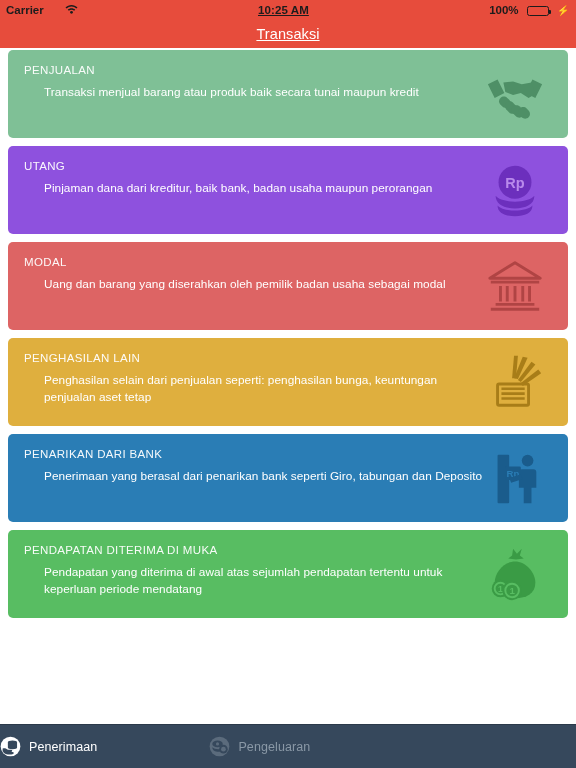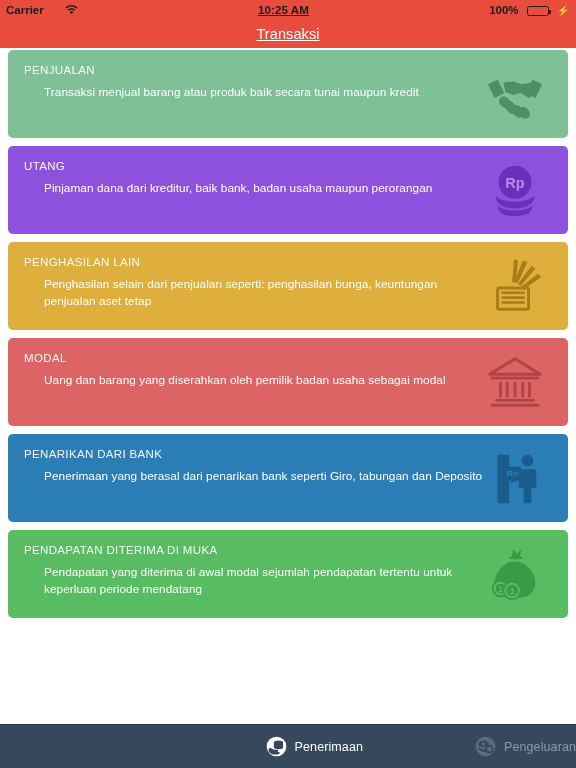--- a/index.html
+++ b/index.html
@@ -67,21 +67,21 @@
   .card-icon{
     position:absolute; right:22px; top:50%; transform:translateY(-50%);
     width:62px; height:62px; display:flex; align-items:center; justify-content:center;
     pointer-events:none;
   }
   .card-icon svg{ width:100%; height:100%; display:block; }
 
   
   .tabbar{
     height:44px; background:#36485C; border-top:1px solid #2b3a4a;
-    display:flex; align-items:center; justify-content:flex-end; gap:112px;
+    display:flex; align-items:center; justify-content:flex-start; gap:112px;
     flex:0 0 auto;
     margin-top:21px;
   }
   .tab{ display:flex; align-items:center; gap:8px; cursor:pointer; }
   .tab-ico{ width:21px; height:21px; border-radius:50%; display:block; }
   .tab-label{ font-size:12.5px; letter-spacing:.1px; }
   .tab.active .tab-label{ color:#ffffff; }
   .tab.inactive .tab-label{ color:#8a98a6; }
 </style>
 </head>
@@ -136,37 +136,20 @@
 
     <div class="card" style="background:#8E51DE">
       <div class="card-title">UTANG</div>
       <div class="card-desc">Pinjaman dana dari kreditur, baik bank, badan usaha maupun perorangan</div>
       <div class="card-icon">
         <svg viewBox="0 0 64 64">
           <circle cx="32" cy="24" r="17" fill="#6C2FBD"></circle>
           <text x="32" y="30" text-anchor="middle" font-family="Liberation Sans, sans-serif" font-size="15" font-weight="bold" fill="#B98AEC">Rp</text>
           <path d="M12 38 c6 8 34 8 40 0 c0 9-9 13-20 13 S12 47 12 38z" fill="#6C2FBD"></path>
           <path d="M14 48 c6 7 30 7 36 0 c0 8-8 11-18 11 S14 56 14 48z" fill="#6C2FBD"></path>
-        </svg>
-      </div>
-    </div>
-
-    <div class="card" style="background:#DFAF3E">
-      <div class="card-title">PENGHASILAN LAIN</div>
-      <div class="card-desc">Penghasilan selain dari penjualan seperti: penghasilan bunga, keuntungan penjualan aset tetap</div>
-      <div class="card-icon">
-        <svg viewBox="0 0 64 64" fill="#A87D18">
-          <path d="M40 6 l5 1 -10 22 -4-1z"></path>
-          <path d="M49 11 l4 3 -15 18 -3-2z"></path>
-          <path d="M56 19 l3 4 -19 13 -2-3z"></path>
-          <path d="M31 5 l4 0 -2 23 -4 0z"></path>
-          <rect x="14" y="34" width="32" height="22" rx="1.5" stroke="#A87D18" stroke-width="3" fill="none"></rect>
-          <line x1="18" y1="39" x2="42" y2="39" stroke="#A87D18" stroke-width="2.6"></line>
-          <line x1="18" y1="44" x2="42" y2="44" stroke="#A87D18" stroke-width="2.6"></line>
-          <line x1="18" y1="49" x2="42" y2="49" stroke="#A87D18" stroke-width="2.6"></line>
         </svg>
       </div>
     </div>
 
     <div class="card" style="background:#DD6464">
       <div class="card-title">MODAL</div>
       <div class="card-desc">Uang dan barang yang diserahkan oleh pemilik badan usaha sebagai modal</div>
       <div class="card-icon">
         <svg viewBox="0 0 64 64" fill="none" stroke="#B04444" stroke-width="3">
           <path d="M6 24 L32 8 L58 24 Z" stroke-linejoin="round"></path>
@@ -175,38 +158,55 @@
           <line x1="24" y1="32" x2="24" y2="48"></line>
           <line x1="32" y1="32" x2="32" y2="48"></line>
           <line x1="40" y1="32" x2="40" y2="48"></line>
           <line x1="47" y1="32" x2="47" y2="48"></line>
           <line x1="12" y1="51" x2="52" y2="51"></line>
           <line x1="7" y1="56" x2="57" y2="56"></line>
         </svg>
       </div>
     </div>
 
+    <div class="card" style="background:#DFAF3E">
+      <div class="card-title">PENGHASILAN LAIN</div>
+      <div class="card-desc">Penghasilan selain dari penjualan seperti: penghasilan bunga, keuntungan penjualan aset tetap</div>
+      <div class="card-icon">
+        <svg viewBox="0 0 64 64" fill="#A87D18">
+          <path d="M40 6 l5 1 -10 22 -4-1z"></path>
+          <path d="M49 11 l4 3 -15 18 -3-2z"></path>
+          <path d="M56 19 l3 4 -19 13 -2-3z"></path>
+          <path d="M31 5 l4 0 -2 23 -4 0z"></path>
+          <rect x="14" y="34" width="32" height="22" rx="1.5" stroke="#A87D18" stroke-width="3" fill="none"></rect>
+          <line x1="18" y1="39" x2="42" y2="39" stroke="#A87D18" stroke-width="2.6"></line>
+          <line x1="18" y1="44" x2="42" y2="44" stroke="#A87D18" stroke-width="2.6"></line>
+          <line x1="18" y1="49" x2="42" y2="49" stroke="#A87D18" stroke-width="2.6"></line>
+        </svg>
+      </div>
+    </div>
+
     <div class="card" style="background:#2A7DB5">
       <div class="card-title">PENARIKAN DARI BANK</div>
       <div class="card-desc">Penerimaan yang berasal dari penarikan bank seperti Giro, tabungan dan Deposito</div>
       <div class="card-icon">
         <svg viewBox="0 0 64 64" fill="#1A5C8C">
           <rect x="14" y="8" width="12" height="50" rx="1"></rect>
           <rect x="22" y="20" width="16" height="14" rx="1.5"></rect>
           <text x="30" y="31" text-anchor="middle" font-family="Liberation Sans, sans-serif" font-size="10" font-weight="bold" fill="#2A7DB5">Rp</text>
           <circle cx="45" cy="14" r="6"></circle>
           <path d="M39 23 h12 a3 3 0 0 1 3 3 v16 h-5 v16 h-8 v-16 h-5 v-16 a3 3 0 0 1 3-3z"></path>
           <path d="M38 28 l-12 4 2 5 12-4z"></path>
         </svg>
       </div>
     </div>
 
     <div class="card" style="background:#58BD62">
       <div class="card-title">PENDAPATAN DITERIMA DI MUKA</div>
-      <div class="card-desc">Pendapatan yang diterima di awal modal sejumlah pendapatan tertentu untuk keperluan periode mendatang</div>
+      <div class="card-desc">Pendapatan yang diterima di awal atas sejumlah pendapatan tertentu untuk keperluan periode mendatang</div>
       <div class="card-icon">
         <svg viewBox="0 0 64 64">
           <path d="M30 6 l4 5 5-5 -2 7 4 3 -8 1 -8-1 4-3z" fill="#3A9B45"></path>
           <path d="M32 19 c11 0 21 11 21 22 s-9 16-21 16 -21-5-21-16 10-22 21-22z" fill="#3A9B45"></path>
           <circle cx="17" cy="47" r="9" fill="#3A9B45"></circle>
           <circle cx="17" cy="47" r="6" fill="none" stroke="#58BD62" stroke-width="2"></circle>
           <text x="17" y="51" text-anchor="middle" font-family="Liberation Sans, sans-serif" font-size="9" font-weight="bold" fill="#58BD62">1</text>
           <circle cx="29" cy="49" r="10" fill="#3A9B45"></circle>
           <circle cx="29" cy="49" r="7" fill="none" stroke="#58BD62" stroke-width="2"></circle>
           <text x="29" y="53" text-anchor="middle" font-family="Liberation Sans, sans-serif" font-size="10" font-weight="bold" fill="#58BD62">1</text>

